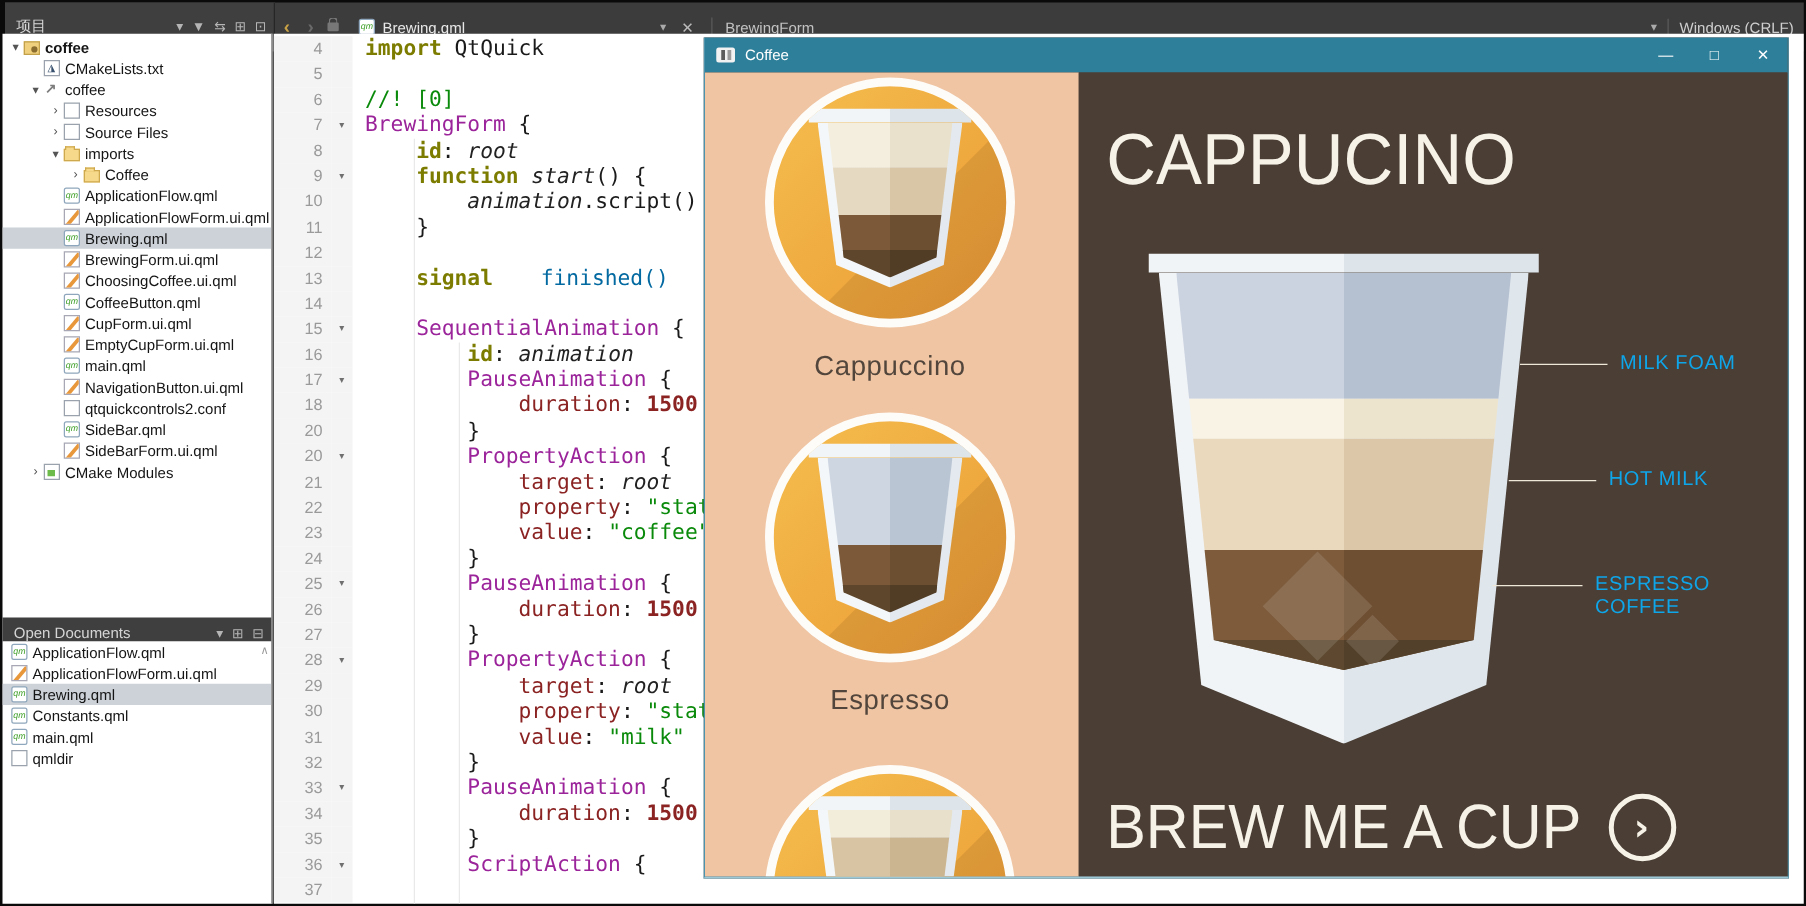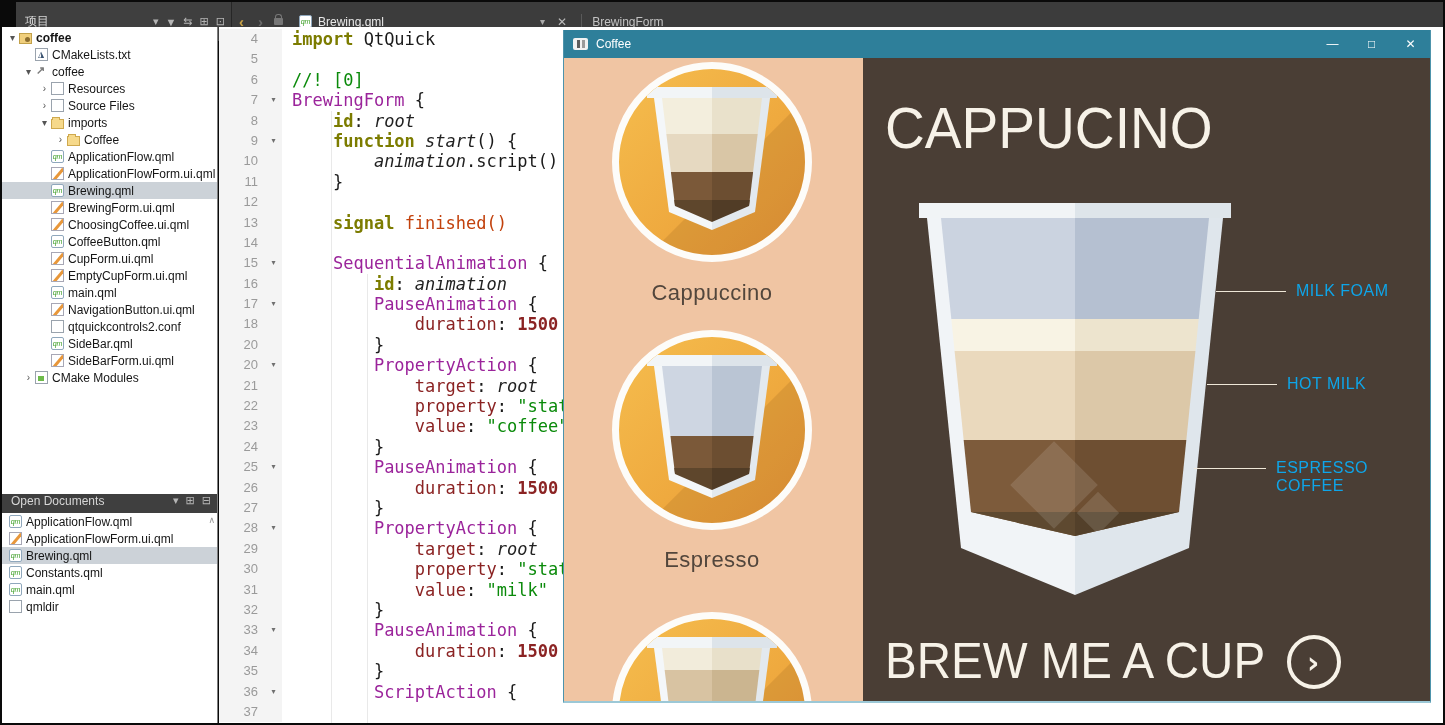--- a/index.html
+++ b/index.html
@@ -1,19 +1,19 @@
 <!DOCTYPE html>
 <html style="--accent_teal: #2e7f9a; --sidebar_peach: #f0c5a3; --panel_brown: #4a3e35; --circle_orange: #eeab40; --coffee_brown: #7d5b3b; --milk_tan: #ead9bd; --foam_cream: #f8f3e4; --glass_blue: #cbd3e0; --topbar_gray: #3c3c3c; --selection_gray: #ccd2d8;"><head>
 <meta charset="utf-8">
 <style>
   html,body{margin:0;padding:0;background:#000;}
   .screen{position:relative;width:1445px;height:725px;background:#0a0a0a;overflow:hidden;
           font-family:"Liberation Sans",sans-serif;-webkit-font-smoothing:antialiased;}
   
-  .topbar{position:absolute;left:16px;top:2px;right:2px;height:39px;background:#3c3c3c;display:flex;align-items:flex-end;}
+  .topbar{position:absolute;left:4px;top:2px;right:2px;height:39px;background:#3c3c3c;display:flex;align-items:center;}
   .panel-head-left{width:216px;height:100%;display:flex;align-items:center;background:#3f3f3f;border-right:1px solid #262626;box-sizing:border-box;}
   .panel-title{color:#d6d6d6;font-size:12px;padding-left:9px;flex:1;}
   .ph-icons{display:flex;align-items:center;gap:7px;padding-right:6px;color:#b5b5b5;font-size:11px;}
   .ph-icons span{cursor:default;}
   .ed-toolbar{flex:1;display:flex;align-items:center;height:100%;}
   .navarrow{font-size:15px;font-weight:bold;padding:0 7px;}
   .nav-back{color:#c9a246;}
   .nav-fwd{color:#6a6a6a;}
   .lockico{width:9px;height:7px;background:#777;border-radius:1px;position:relative;margin:0 8px 0 4px;}
   .lockico:before{content:"";position:absolute;left:1px;top:-4px;width:5px;height:4px;border:1.5px solid #777;border-bottom:none;border-radius:3px 3px 0 0;}
@@ -42,21 +42,21 @@
   .ic-folder:before{content:"";position:absolute;left:0;top:-3px;width:6px;height:2px;background:#f6d98b;border:1px solid #cfa94e;border-bottom:none;}
   .ic-page{background:#fff;border:1px solid #9aa3ad;}
   .ic-cml{background:#fff;border:1px solid #9aa3ad;}
   .ic-cml:after{content:"◮";position:absolute;left:2px;top:1px;font-size:8px;color:#37506e;}
   .ic-proj{background:#f0cf7d;border:1px solid #c2a14a;height:11px;margin-top:1px;}
   .ic-proj:after{content:"";position:absolute;right:1px;bottom:1px;width:5px;height:5px;border-radius:50%;background:#8b6d2f;}
   .ic-target{background:transparent;}
   .ic-target:after{content:"↗";position:absolute;left:1px;top:-1px;font-size:11px;color:#7d7d7d;font-weight:bold;}
   .ic-cmake{background:#fff;border:1px solid #9aa3ad;}
   .ic-cmake:after{content:"";position:absolute;left:2px;top:4px;width:6px;height:5px;background:#6dbb4a;}
-  .odock-head{position:absolute;left:0;top:467px;right:0;height:19px;background:#3f3f3f;display:flex;align-items:flex-start;}
+  .odock-head{position:absolute;left:0;top:467px;right:0;height:19px;background:#3f3f3f;display:flex;align-items:flex-end;}
   .od-title{color:#d6d6d6;font-size:12px;padding-left:9px;flex:1;}
   .od-list{position:absolute;left:0;top:486px;right:0;bottom:0;overflow:hidden;}
   .odrow{display:flex;align-items:center;height:17px;font-size:12px;color:#151515;padding-left:7px;}
   .odrow.sel{background:#ccd2d8;}
   .od-scroll{position:absolute;right:2px;top:488px;color:#9a9a9a;font-size:9px;}
   
   .editor{position:absolute;left:219px;top:27px;right:2px;bottom:2px;background:#fff;overflow:hidden;}
   .guide{position:absolute;width:1px;background:#e9e9e9;z-index:1;}
   .code-rows{position:absolute;left:0;top:2px;right:0;}
   .crow{display:flex;height:20.4px;align-items:stretch;}
@@ -64,21 +64,21 @@
       padding-right:7px;box-sizing:border-box;line-height:20.4px;font-family:"Liberation Sans",sans-serif;}
   .fold{width:17px;flex:0 0 17px;background:#f4f4f4;color:#6f6f6f;font-size:8px;text-align:center;line-height:20.4px;}
   .ct{white-space:pre;font-family:"DejaVu Sans Mono",monospace;font-size:17px;line-height:20.4px;padding-left:10px;position:relative;z-index:2;}
   .tok-kw{color:#7c7c00;font-weight:bold;}
   .tok-type{color:#9b249b;}
   .tok-prop{color:#8b2323;}
   .tok-num{color:#8b2323;font-weight:bold;}
   .tok-str{color:#0a8a0a;}
   .tok-cmt{color:#0a8a0a;}
   .tok-id{color:#222;font-style:italic;}
-  .tok-sig{color:#c2410c;}
+  .tok-sig{color:#0369a1;margin-left:28px;}
   .tok-pl{color:#1a1a1a;}
   
   .appwin{position:absolute;left:563px;top:30px;width:868px;height:673px;z-index:5;
           border-left:1px solid #4d93ab;border-right:1px solid #4d93ab;border-bottom:2px solid #9cc8d6;box-sizing:border-box;background:var(--panel_brown);}
   .titlebar{position:absolute;left:0;top:0;right:0;height:28px;background:var(--accent_teal);display:flex;align-items:center;}
   .win-icon{width:15px;height:12px;background:#f2f2f2;border-radius:2px;margin:0 8px 0 9px;position:relative;}
   .win-icon:after{content:"";position:absolute;left:4px;top:2px;width:3px;height:8px;background:#5d5d5d;box-shadow:5px 0 0 #9b9b9b;}
   .win-title{color:#fff;font-size:12px;flex:1;}
   .win-btns{display:flex;align-items:center;height:100%;}
   .win-btn{width:39px;text-align:center;color:#fff;font-size:12px;line-height:28px;cursor:default;}

